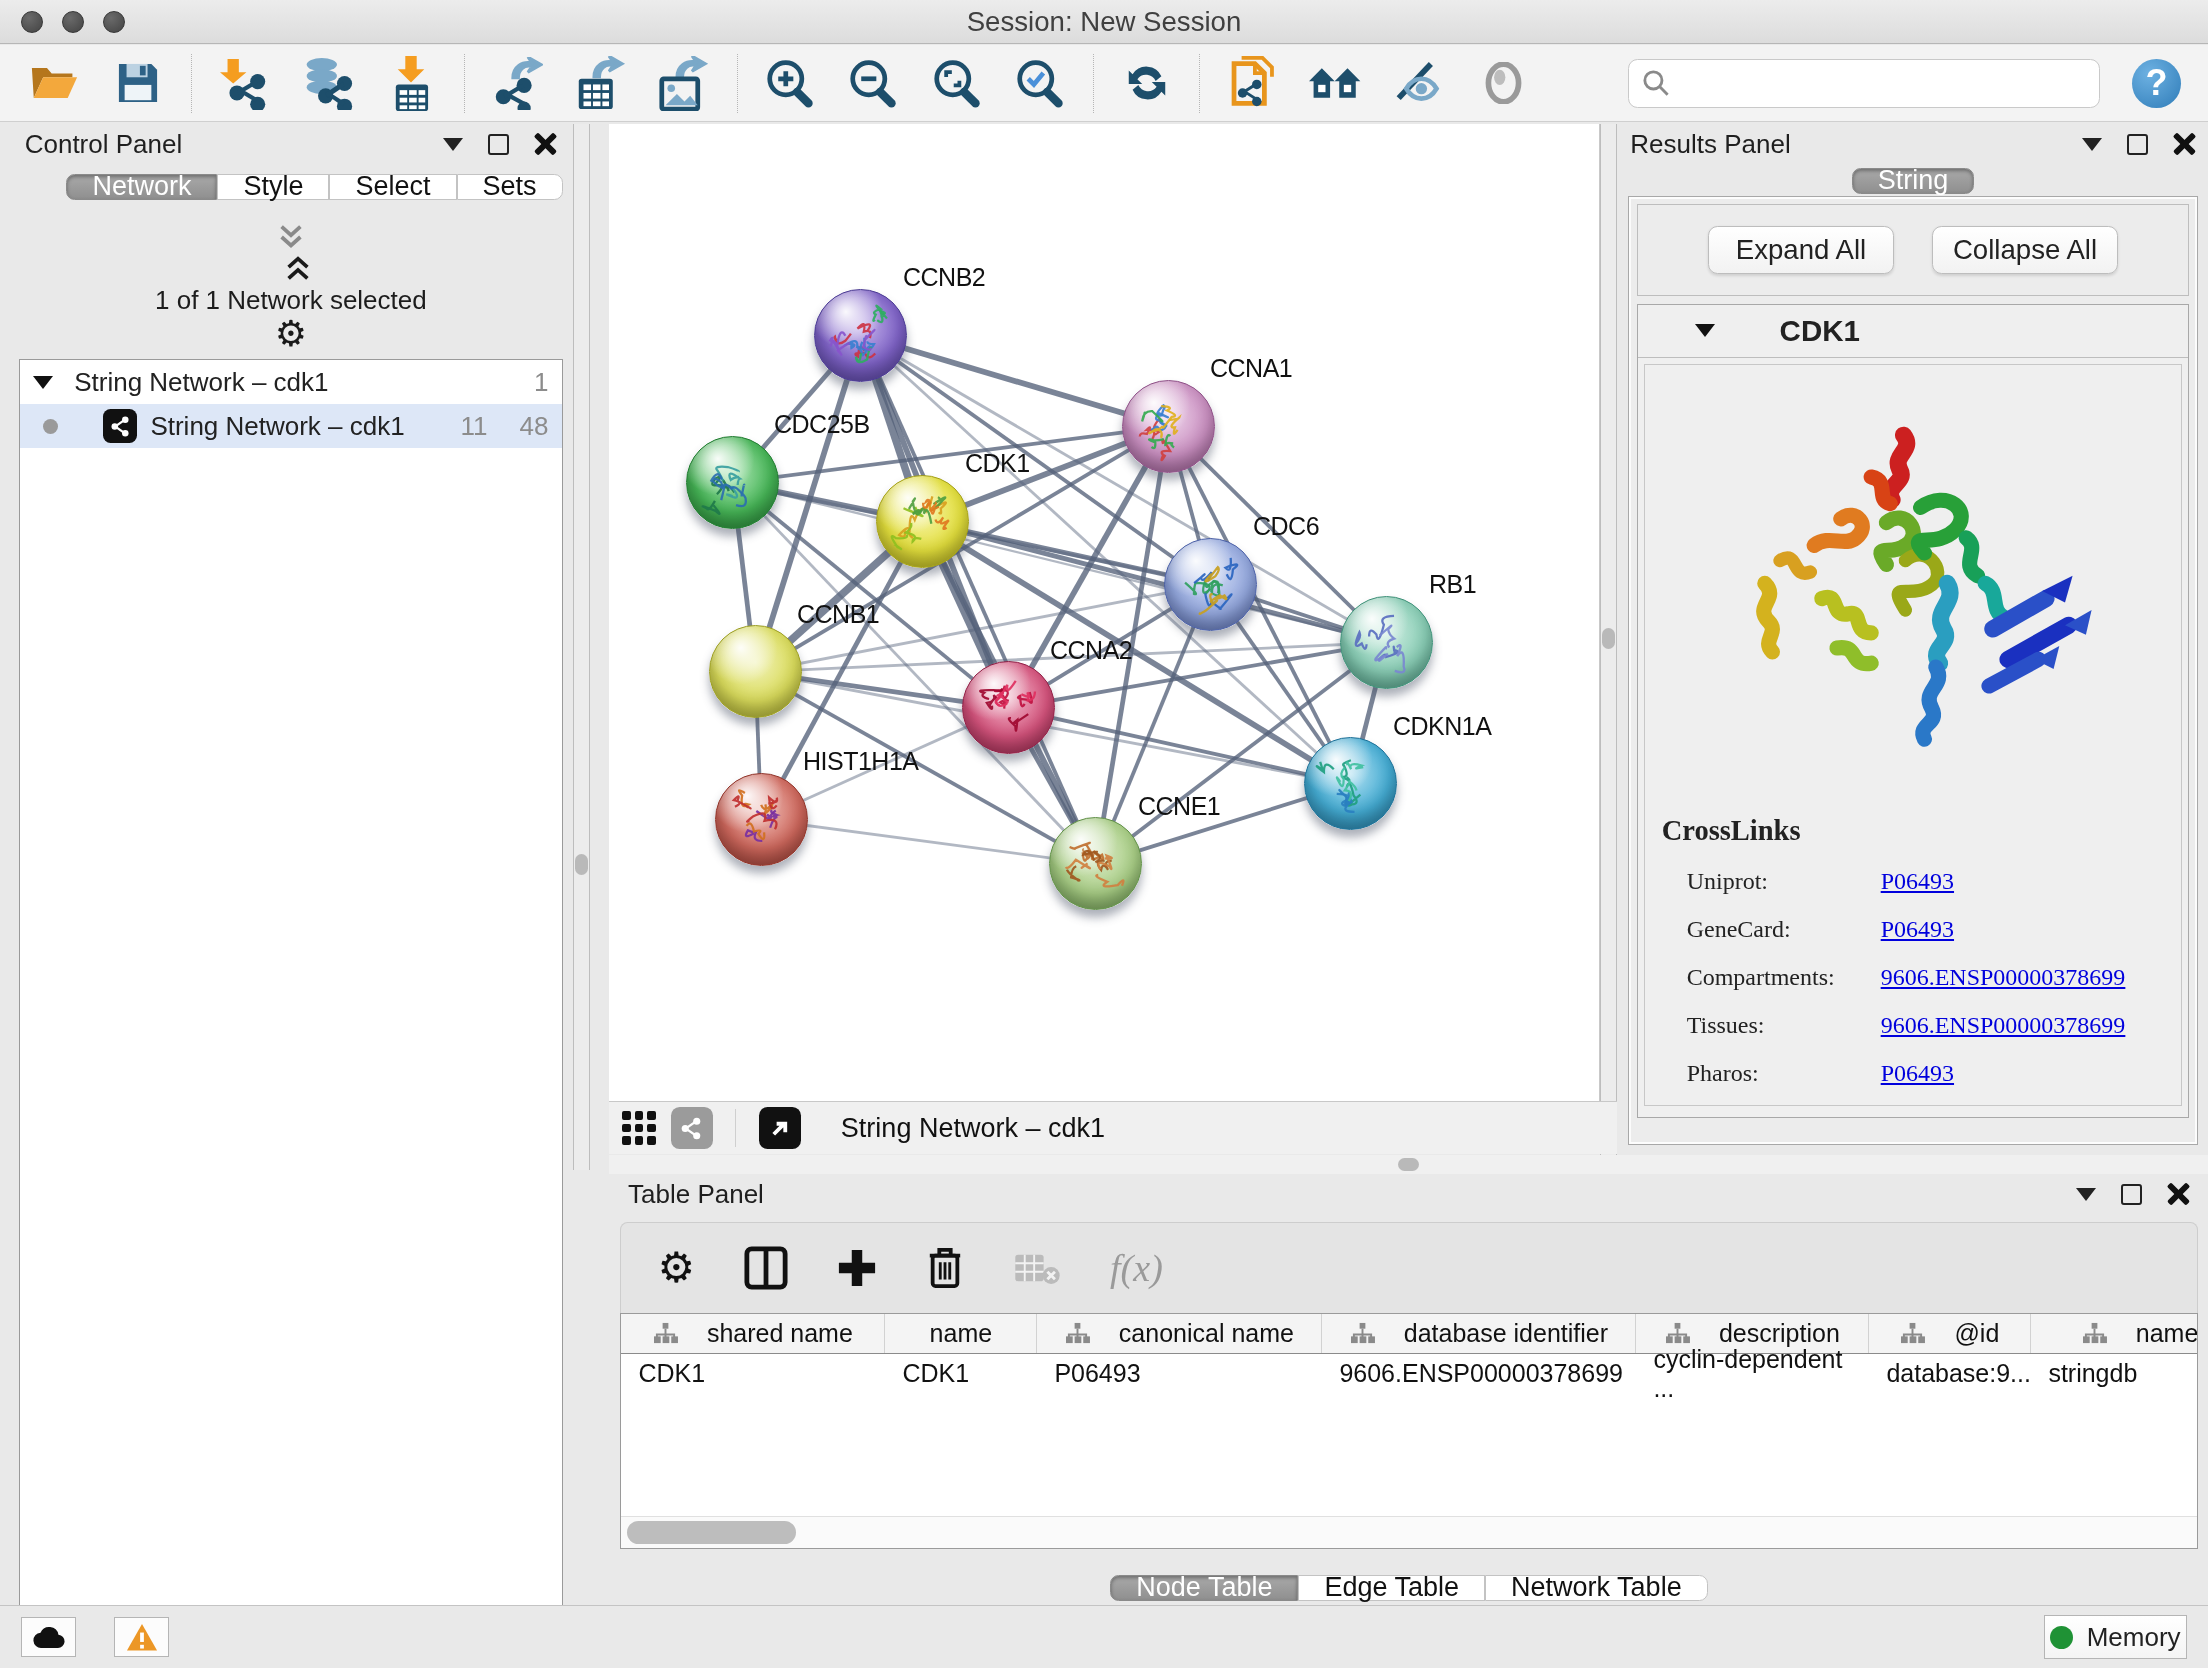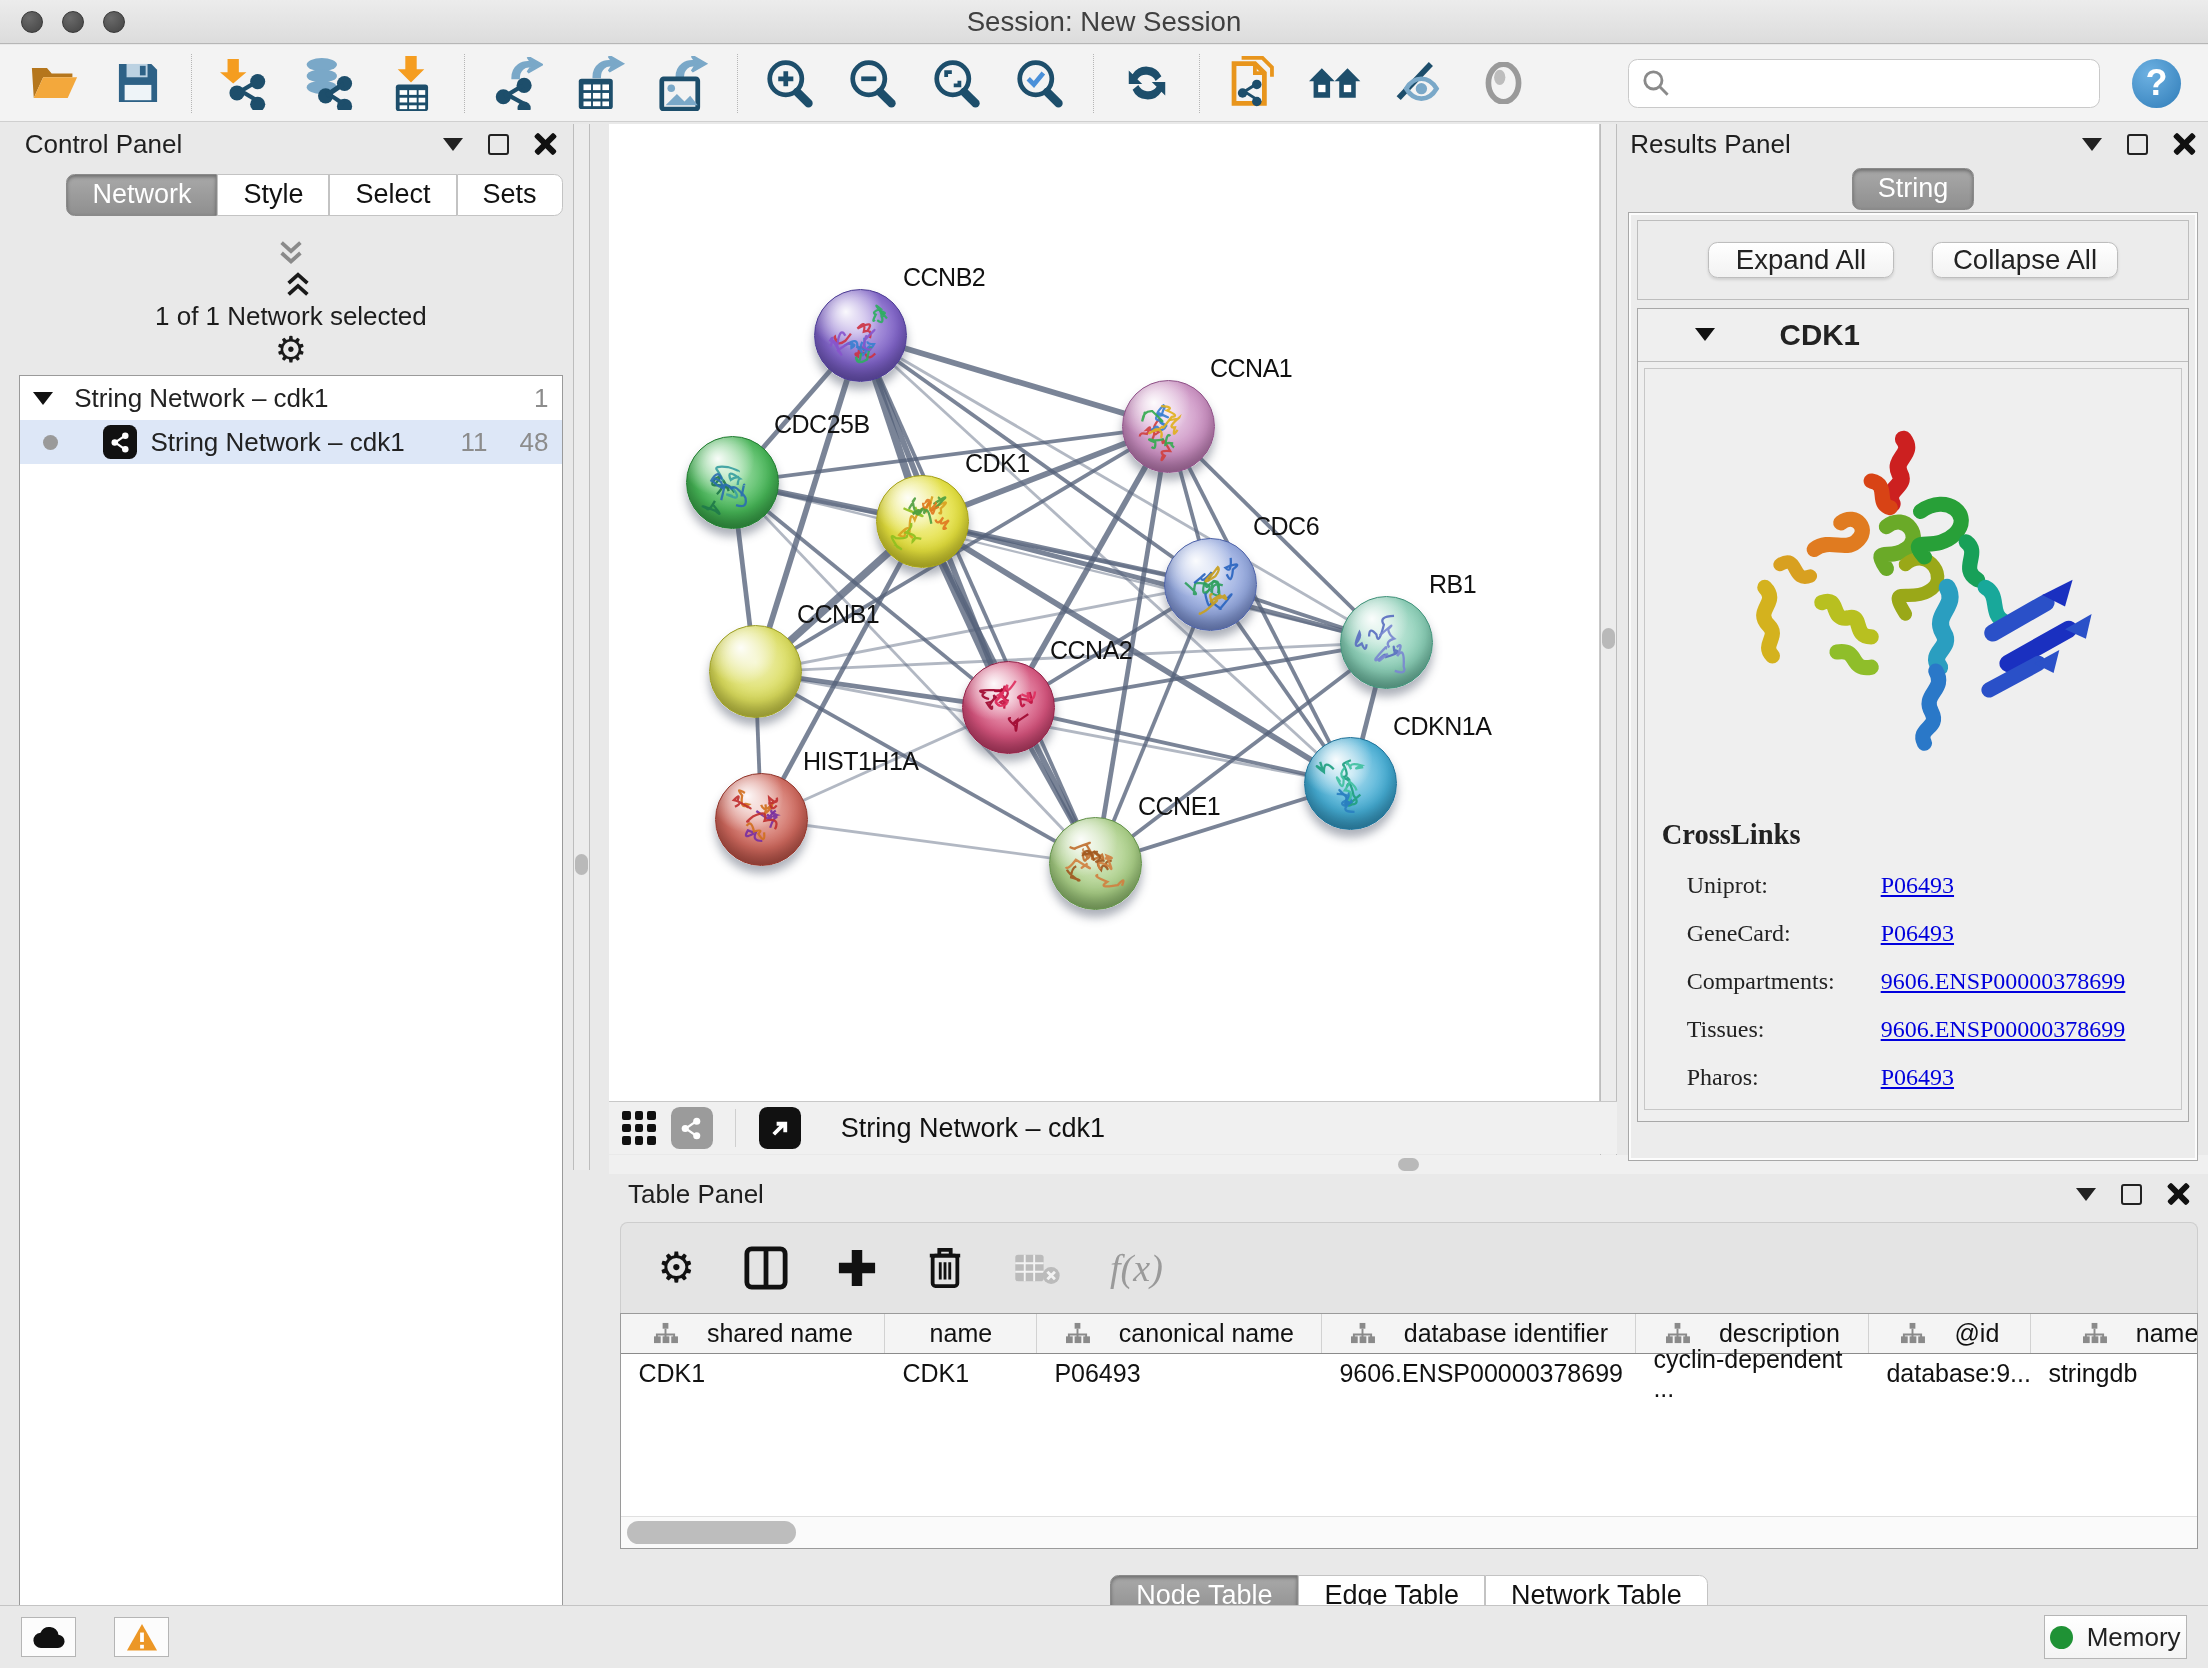--- a/index.html
+++ b/index.html
@@ -32,21 +32,21 @@
   .panel-head { display:flex; align-items:center; height:40px; padding:0 13.3px; }
   .panel-title { font-size:26px; color:#1f1f1f; }
   .win-ctrls { margin-left:auto; display:flex; align-items:center; gap:25px; }
   .ctl-tri { width:0; height:0; border-left:10.5px solid transparent; border-right:10.5px solid transparent; border-top:13.3px solid #222; }
   .ctl-sq { width:21px; height:21px; border:2.9px solid #222; border-radius:2.9px; }
   .ctl-x { position:relative; width:23px; height:23px; }
   .ctl-x::before,.ctl-x::after { content:""; position:absolute; left:-1.9px; top:8.6px; width:27px; height:5.7px; background:#111; border-radius:1.9px; }
   .ctl-x::before { transform:rotate(45deg);} .ctl-x::after { transform:rotate(-45deg);}
 
   .pill-tabs { display:flex; }
-  .pill { height:42px; padding:0 25px; display:flex; align-items:center; justify-content:center;
+  .pill { height:26px; padding:0 25px; display:flex; align-items:center; justify-content:center;
     background:#fff; border:1px solid #c3c3c3; font-size:27px; color:#111; }
   .pill:first-child { border-radius:8.6px 0 0 8.6px; }
   .pill:last-child { border-radius:0 8.6px 8.6px 0; }
   .pill.active { background:linear-gradient(#a9a9a9,#8f8f8f); color:#fff; border-color:#8a8a8a;
     box-shadow:inset 0 1.9px 3.8px rgba(0,0,0,.35); }
 
   
   .control-panel { position:absolute; left:11.4px; top:124px; width:559px; height:1480px; background:#e9e9e9; }
   .cp-tabs { display:flex; justify-content:flex-start; padding-left:55px; margin-top:9.5px; }
   .cp-statusrow { display:flex; align-items:center; margin:21px 9.5px 7.6px 9.5px;flex-direction:column; }
@@ -85,21 +85,21 @@
   .nt-title { font-size:27px; color:#111; margin-left:25px; }
   .nt-right { margin-left:auto; display:flex; align-items:center; gap:13.3px; color:#949494; font-size:26px; }
   .chkbox { width:30px; height:30px; border-radius:6.7px; background:#4a90d9; display:flex; align-items:center; justify-content:center; }
 
   
   .results-panel { position:absolute; left:1617px; top:124px; width:592px; height:1031px; background:#e9e9e9; }
   .rp-tab { display:flex; justify-content:center; margin-top:3.8px; }
   .rp-tab .pill { border-radius:8.6px; }
   .rp-outer { margin:1.9px 11.4px 0 11.4px; border:1.9px solid #a8a8a8; background:#ececec; height:949px; box-shadow:inset 0 0 0 1.9px #fdfdfd; padding:7.6px; }
   .rp-buttons { border:1.9px solid #bdbdbd; background:#ececec; display:flex; justify-content:center; gap:38px; padding:21px 0; }
-  .rp-btn { min-width:186px; height:36px; background:linear-gradient(#ffffff,#f2f2f2); border:1px solid #bdbdbd; border-radius:9.5px;
+  .rp-btn { min-width:186px; height:48px; background:linear-gradient(#ffffff,#f2f2f2); border:1px solid #bdbdbd; border-radius:9.5px;
     font-size:27.6px; display:flex; align-items:center; justify-content:center; box-shadow:0 1.9px 2.9px rgba(0,0,0,.12);text-align:center; }
   .rp-entry { margin-top:7.6px; border:1.9px solid #a8a8a8; background:#efefef; height:814px; overflow:hidden; }
   .rp-entry-head { display:flex; align-items:center; height:53px; border-bottom:1.9px solid #bdbdbd; padding:0 28.5px; gap:57px; }
   .rp-entry-name { font-size:29.5px; font-weight:bold; }
   .rp-entry-body { border:1px solid #c7c7c7; margin:5.7px; height:742px; padding:13.3px 17px; }
   .rp-desc { font-size:27px; color:#111; }
   .structure { display:flex; justify-content:center; margin-top:23px; }
   .crosslinks { font-family:"Liberation Serif", serif; margin-top:34px; }
   .cl-title { font-size:28.5px; font-weight:bold; }
   .cl-row { display:flex; margin-top:21px; font-size:24px; }

